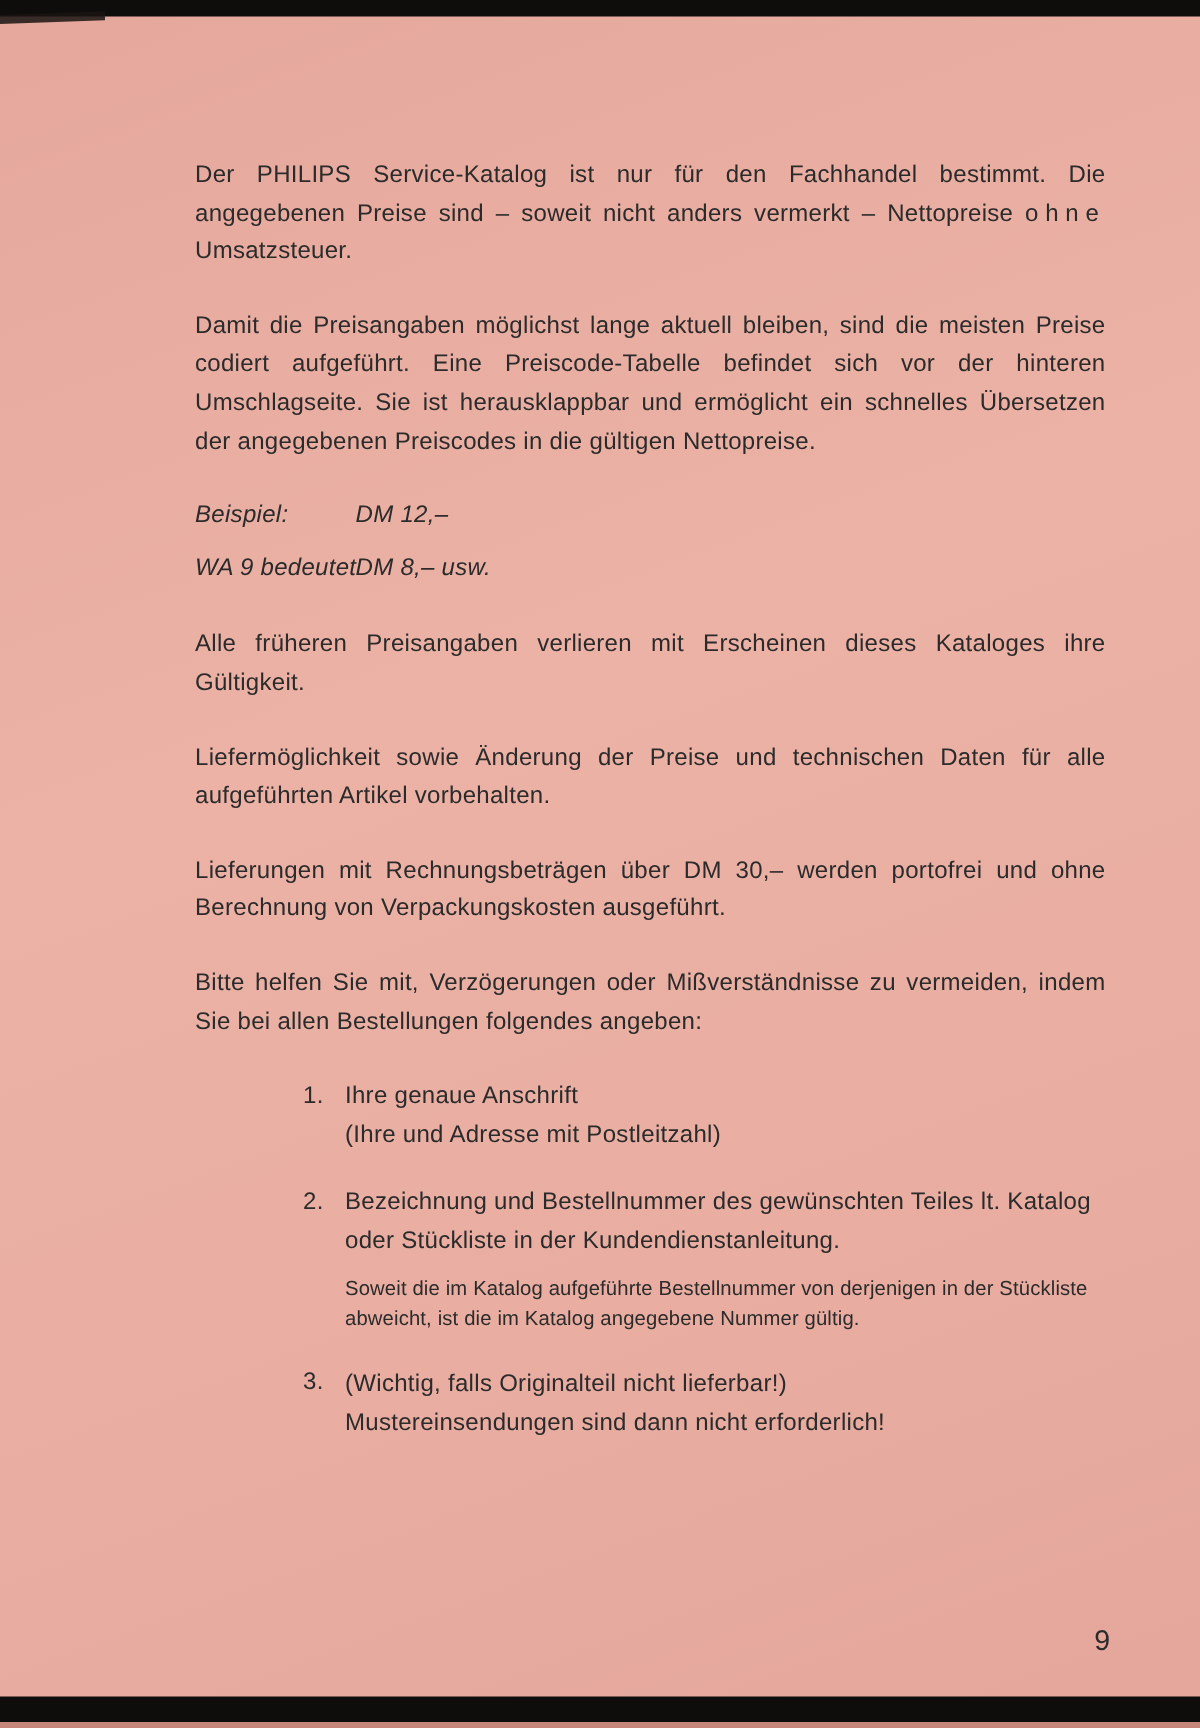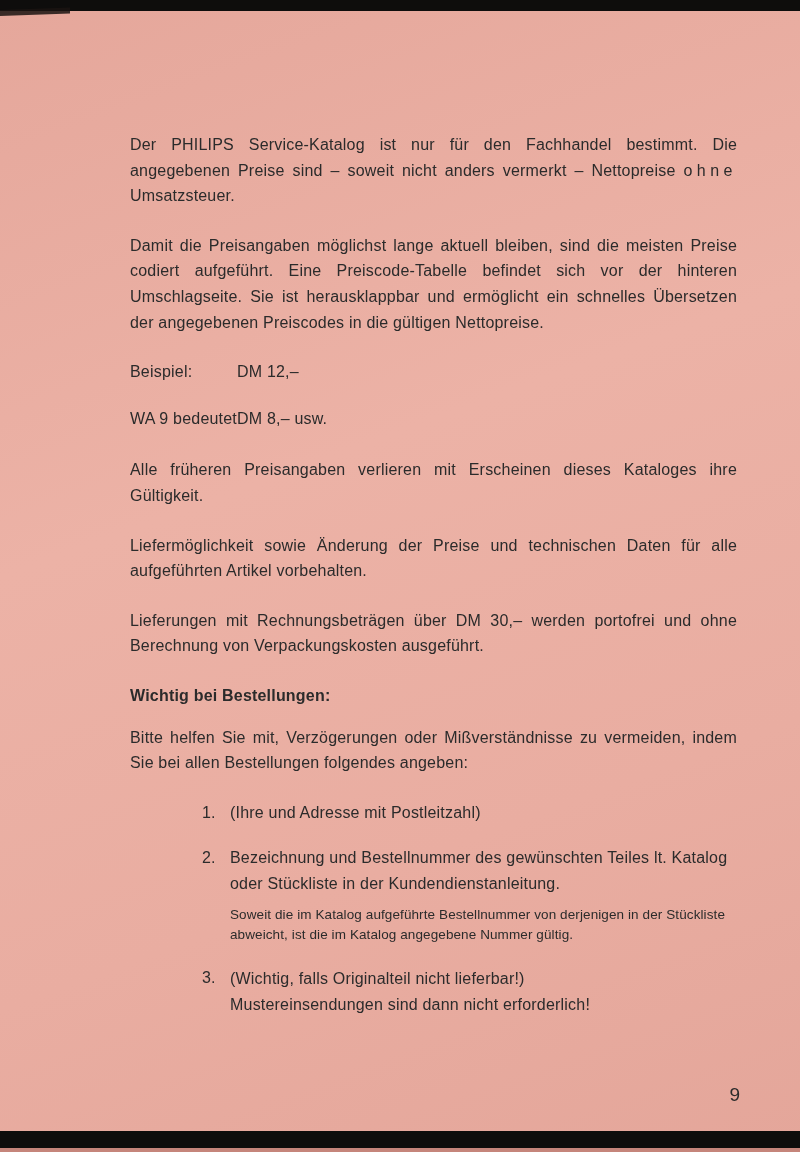--- a/index.html
+++ b/index.html
@@ -36,39 +36,40 @@
     width: 70px; height: 6px;
     background: #1a1412;
     transform: skewY(-2deg);
     transform-origin: left top;
     opacity: 0.85;
     z-index: 5;
   }
 
   .content {
     position: absolute;
-    top: 132px;
+    top: 104px;
     left: 130px;
     width: 607px;
     font-size: 16px;
     line-height: 1.6;
     letter-spacing: 0.2px;
   }
 
   p.para {
     margin: 0 0 24px 0;
     text-align: justify;
   }
   .sperr { letter-spacing: 4.5px; }
 
   .example {
     display: grid;
     grid-template-columns: 107px 153px auto;
-    row-gap: 21px;
+    row-gap: 9px;
     margin: 2px 0 26px 0;
+    font-style: italic;
   }
   .example .cell { white-space: nowrap; }
 
   .section-heading {
     font-weight: bold;
     margin: 4px 0 16px 0;
   }
 
   .list-item {
     display: flex;
@@ -116,27 +117,27 @@
     <div class="cell">WA 9 bedeutet</div>
     <div class="cell">DM 8,– usw.</div>
   </div>
 
   <p class="para">Alle früheren Preisangaben verlieren mit Erscheinen dieses Kataloges ihre Gültigkeit.</p>
 
   <p class="para">Liefermöglichkeit sowie Änderung der Preise und technischen Daten für alle aufgeführten Artikel vorbehalten.</p>
 
   <p class="para">Lieferungen mit Rechnungsbeträgen über DM 30,– werden portofrei und ohne Berechnung von Verpackungskosten ausgeführt.</p>
 
-  <p class="section-heading">Wichtig bei Bestellungen:</p>
 
   <p class="para">Bitte helfen Sie mit, Verzögerungen oder Mißverständnisse zu vermeiden, indem Sie bei allen Bestellungen folgendes angeben:</p>
 
   <div class="list-item">
     <div class="num">1.</div>
     <div class="li-body">
+      <p>Ihre genaue Anschrift</p>
       <p>(Ihre und Adresse mit Postleitzahl)</p>
     </div>
   </div>
 
   <div class="list-item">
     <div class="num">2.</div>
     <div class="li-body">
       <p>Bezeichnung und Bestellnummer des gewünschten Teiles lt. Katalog oder Stückliste in der Kundendienstanleitung.</p>
       <p class="note">Soweit die im Katalog aufgeführte Bestellnummer von derjenigen in der Stückliste abweicht, ist die im Katalog angegebene Nummer gültig.</p>
     </div>

